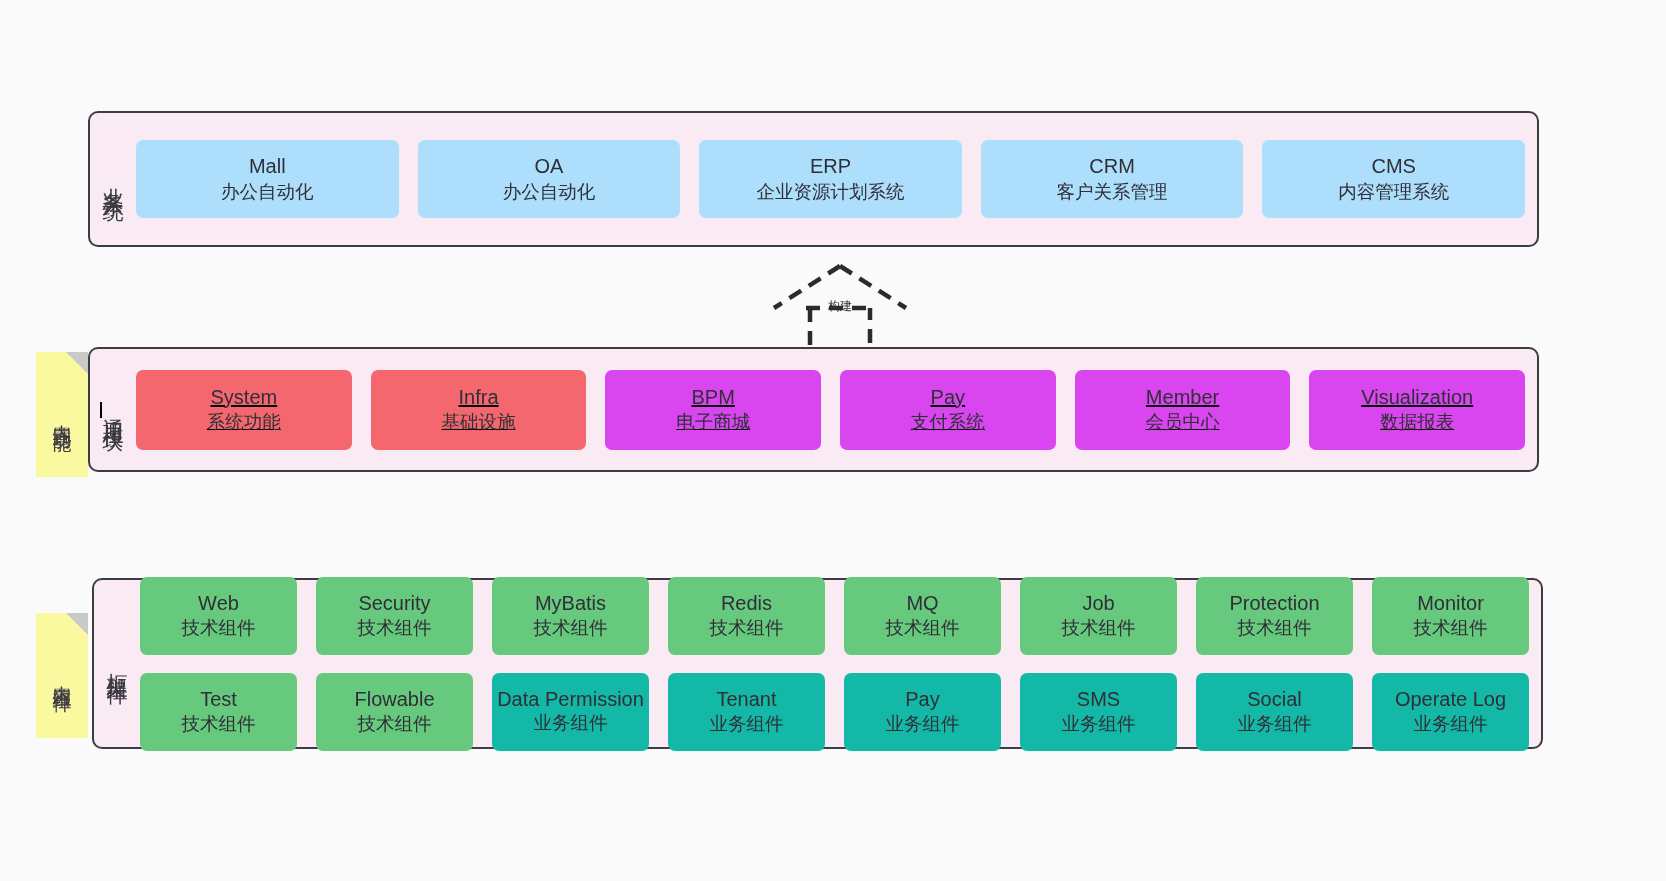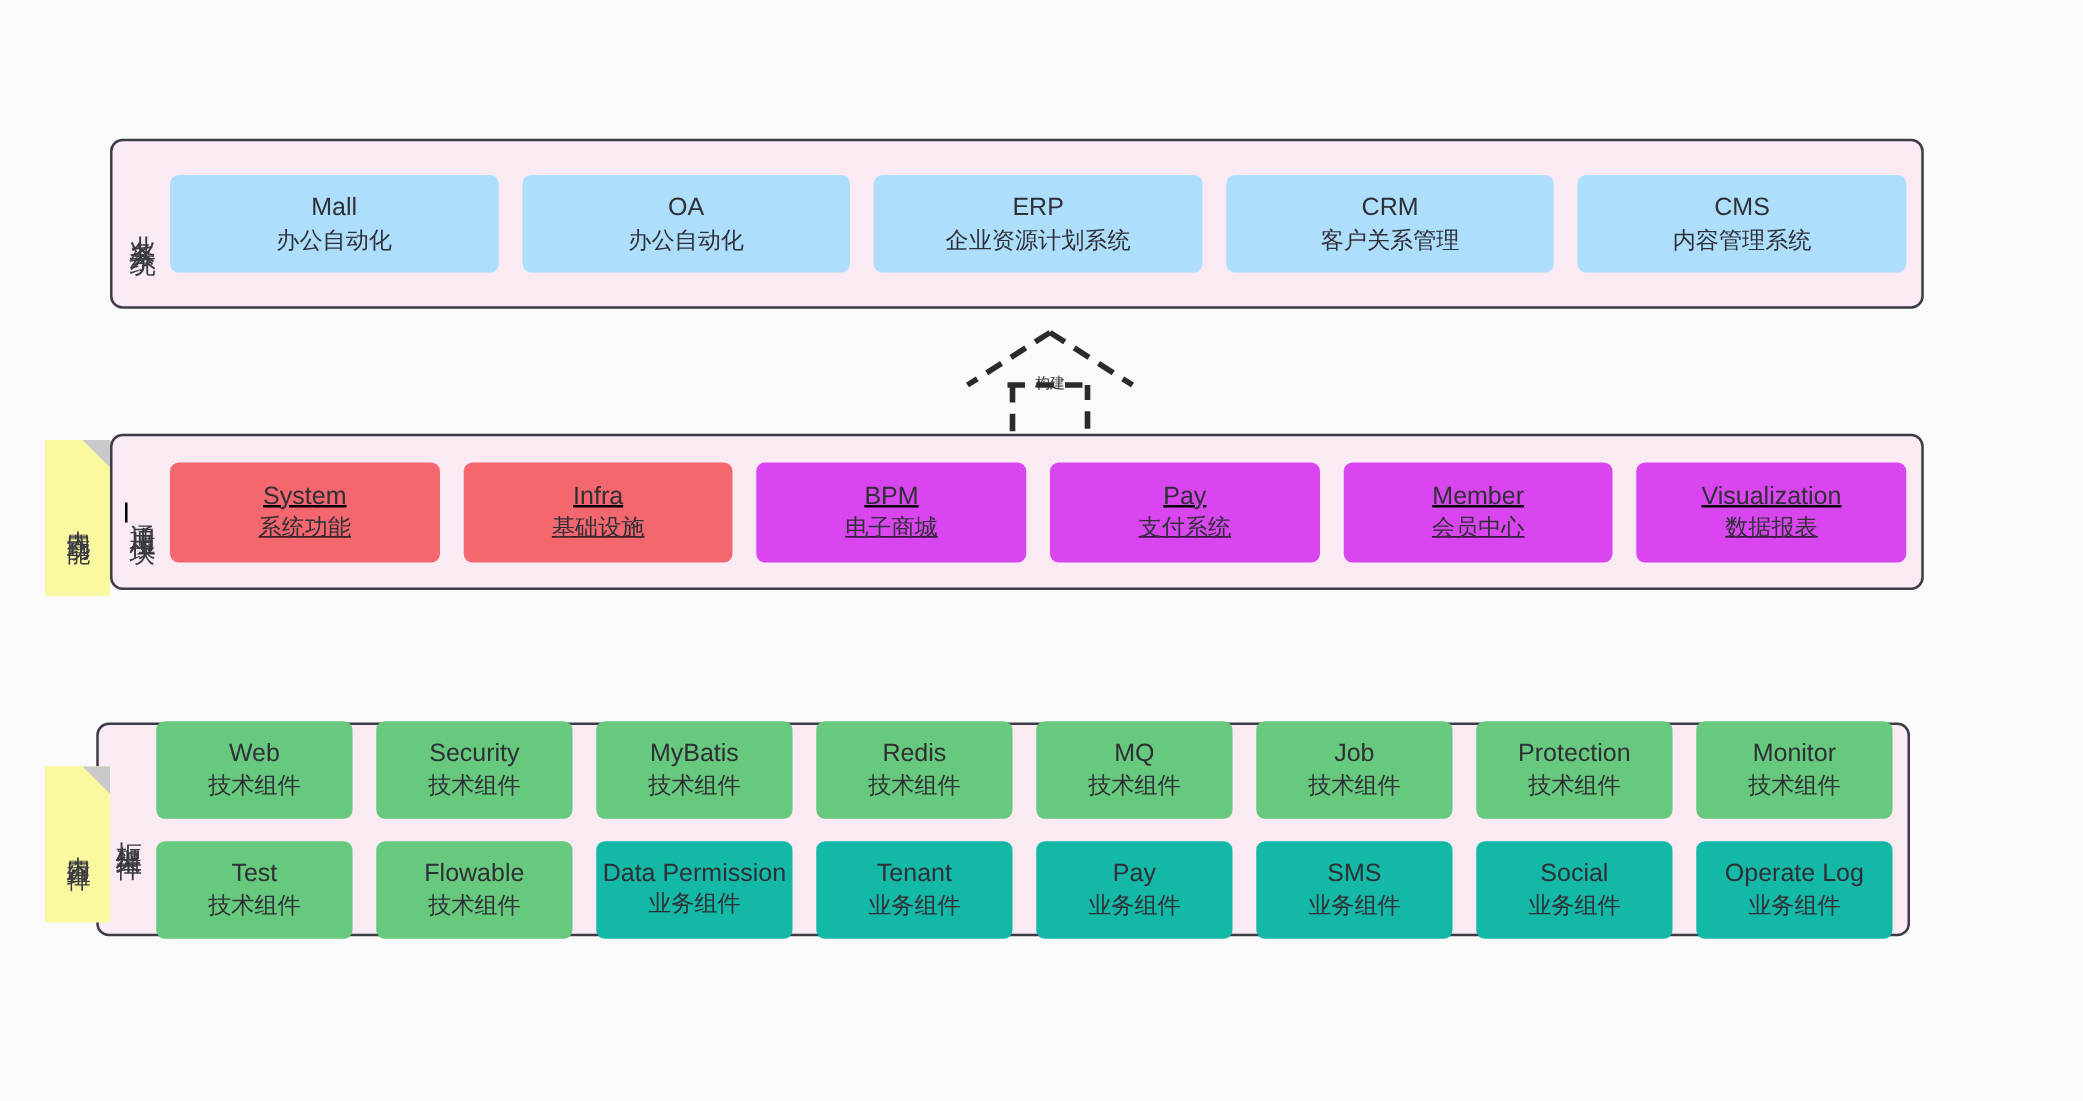--- a/index.html
+++ b/index.html
@@ -211,21 +211,21 @@
       </div>
     </div>
   </div>
 
 
   <div class="sticky" style="left:36px; top:613px; height:125px;">
     <div class="fold"></div>
     <span>内置组件</span>
   </div>
 
-  <div class="layer" style="left:77px; top:578px; width:1451px; height:171px;">
+  <div class="layer" style="left:92px; top:578px; width:1451px; height:171px;">
     <div class="layer-title">
       <span>框架组件</span>
     </div>
     <div class="layer-body">
 
       <div class="row">
         <div class="box tall c-green">
           <div class="en">Web</div>
           <div class="cn">技术组件</div>
         </div>

